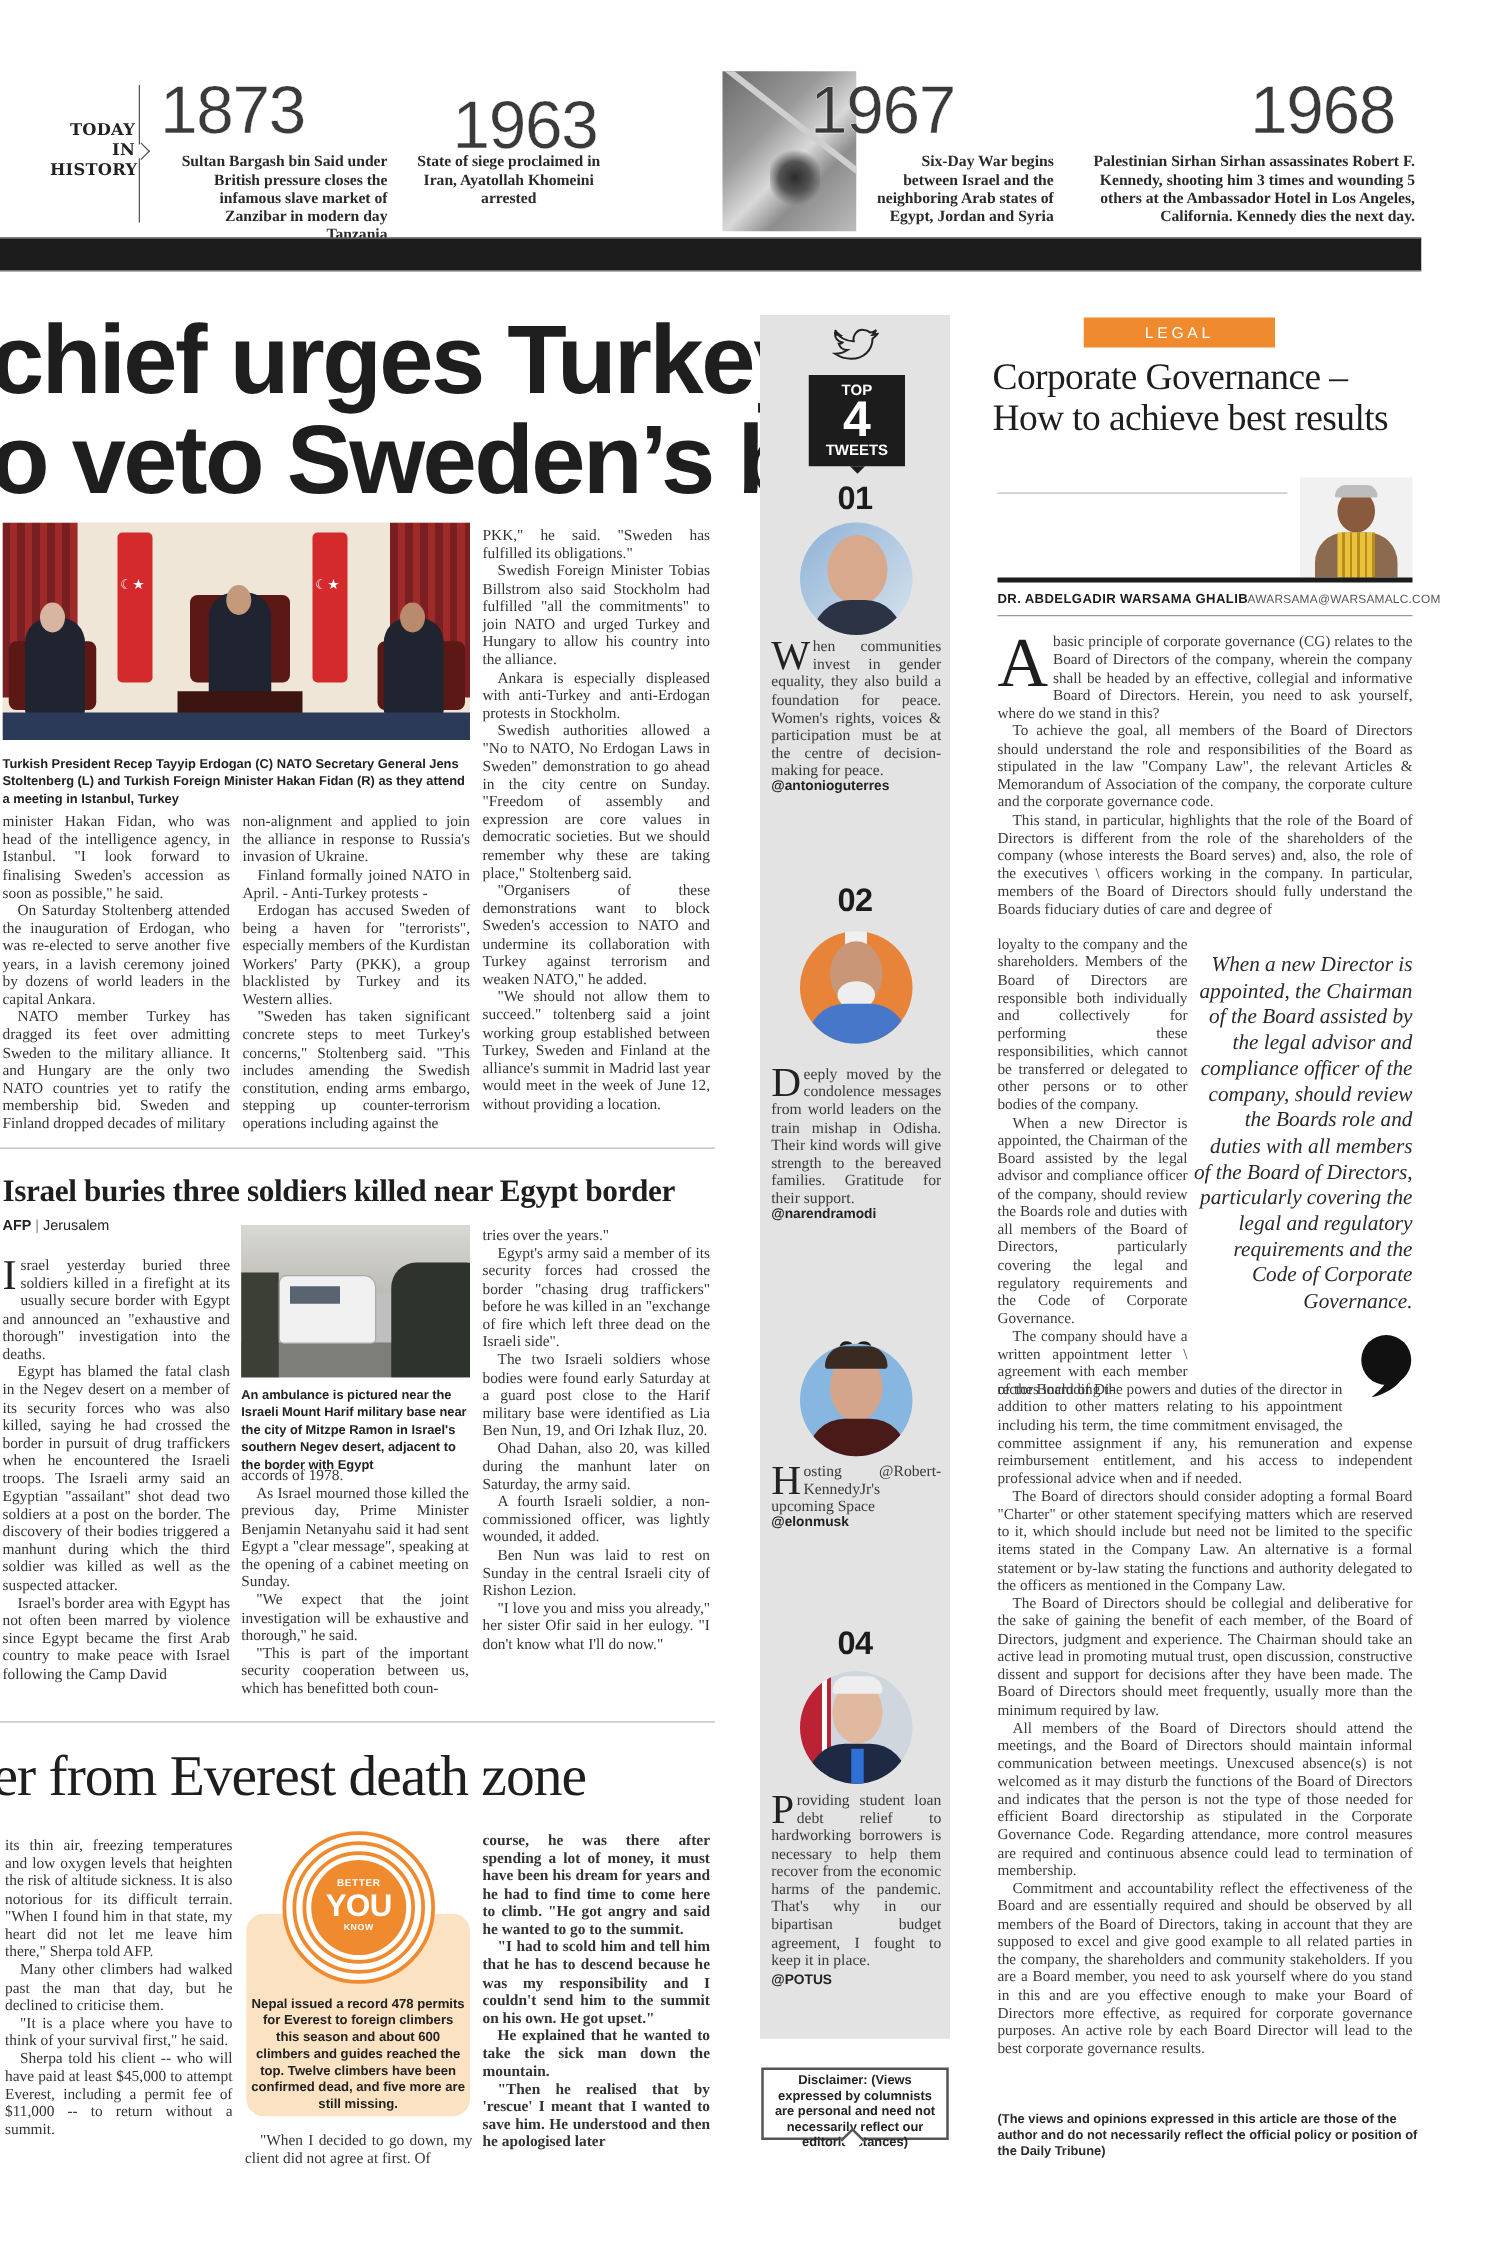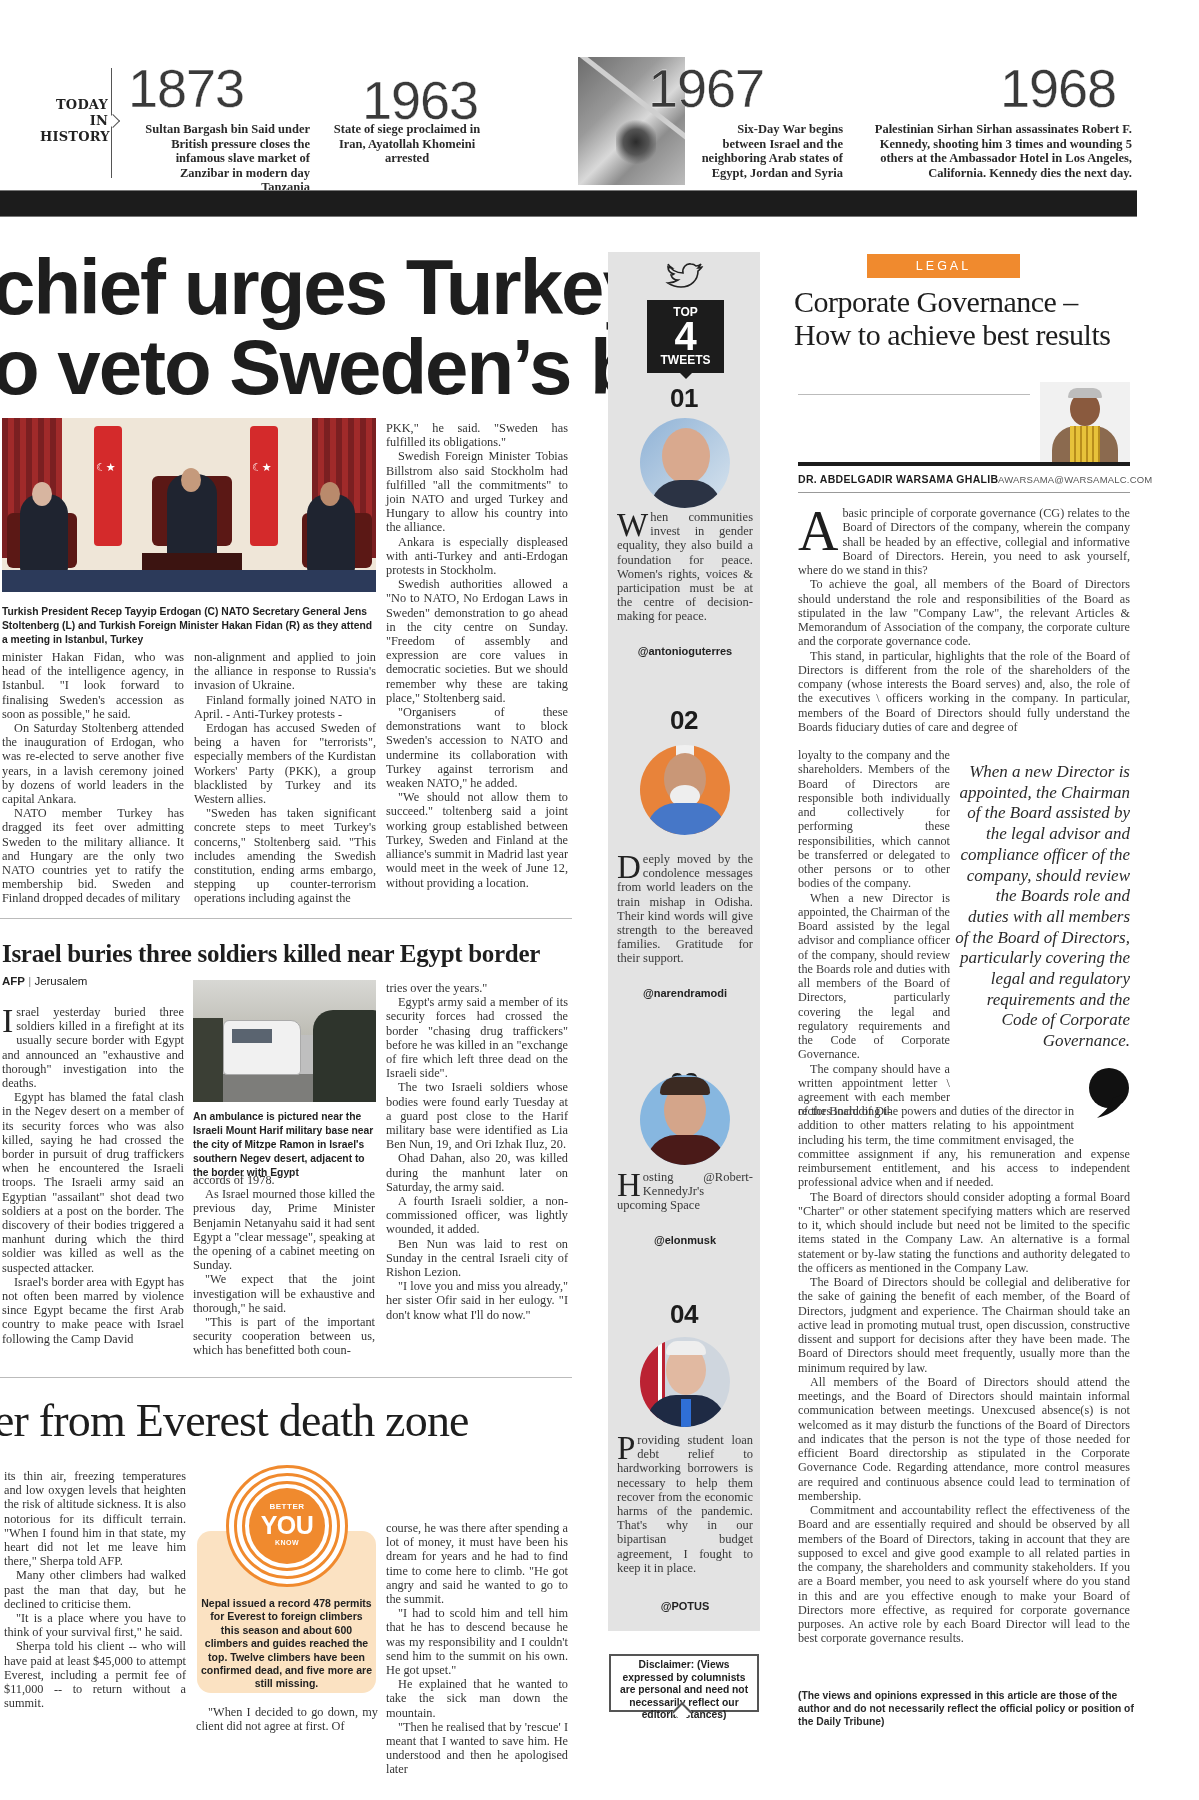--- a/index.html
+++ b/index.html
@@ -53,21 +53,21 @@
   .caption-isr { left: 193px; top: 1110px; width: 186px; font-family:"Liberation Sans Narrow","Liberation Sans",sans-serif; font-weight:700; font-size: 10.3px; line-height: 14px; color:#222; }
   .col-isr-2 { left: 193px; top: 1173px; width: 182px; }
   .col-isr-3 { left: 386px; top: 981px; width: 182px; }
   .dropcap { float:left; font-family:"Liberation Serif", serif; font-size: 34px; line-height: 28px; margin: 2px 3px 0 0; color:#222; }
   .rule-2 { left: 0; top: 1377px; width: 572px; height: 1px; background: #bbb; }
 
   
   .ev-headline { left: -6px; top: 1395px; width: 600px; font-family:"Liberation Serif", serif; font-size: 46px; line-height: 52px; color:#1e1e1e; white-space: nowrap; letter-spacing: -0.8px; }
   .col-ev-1 { left: 4px; top: 1469px; width: 182px; }
   .col-ev-2 { left: 196px; top: 1705px; width: 182px; }
-  .col-ev-3 { left: 386px; top: 1521px; width: 182px; }
+  .col-ev-3 { left: 386px; top: 1465px; width: 182px; font-weight: bold; }
   .byk-box { left: 197px; top: 1531px; width: 179px; height: 162px; background: #fbe2c2; border-radius: 14px; }
   .byk-ring { left: 226px; top: 1465px; width: 122px; height: 122px; border-radius: 50%; border: 3px solid #f08a2e; background: #fff; }
   .byk-ring2 { left: 234px; top: 1473px; width: 106px; height: 106px; border-radius: 50%; border: 3px solid #f08a2e; background:#fff; }
   .byk-ring3 { left: 242px; top: 1481px; width: 90px; height: 90px; border-radius: 50%; border: 3px solid #f08a2e; background:#fff; }
   .byk-core { left: 249px; top: 1488px; width: 76px; height: 76px; border-radius: 50%; background: #f08a2e; color:#fff; text-align:center; font-family:"Liberation Sans", sans-serif; font-weight:700; }
   .byk-core .t1 { font-size: 8px; margin-top: 14px; line-height: 10px; letter-spacing: 0.5px; }
   .byk-core .t2 { font-size: 25px; line-height: 26px; letter-spacing: -0.5px; }
   .byk-core .t3 { font-size: 7px; line-height: 9px; letter-spacing: 0.5px; }
   .byk-text { left: 200px; top: 1597px; width: 173px; text-align:center; font-family:"Liberation Sans Narrow","Liberation Sans",sans-serif; font-weight:700; font-size: 10.5px; line-height: 13.4px; color:#222; }
 
@@ -77,21 +77,21 @@
   .tw-badge { left: 647px; top: 300px; width: 77px; height: 73px; background: #1c1c1c; color: #fff; text-align:center; font-family:"Liberation Sans Narrow","Liberation Sans",sans-serif; font-weight:700; }
   .tw-badge .top { font-size: 12px; line-height: 14px; padding-top: 5px; }
   .tw-badge .num { font-size: 40px; line-height: 34px; font-family:"Liberation Sans", sans-serif; }
   .tw-badge .tw { font-size: 12px; line-height: 14px; }
   .tw-badge::after { content:""; position:absolute; left:33px; bottom:-6px; border-left:6px solid transparent; border-right:6px solid transparent; border-top:6px solid #1c1c1c; }
   .tw-num { width: 152px; left: 608px; text-align:center; font-family:"Liberation Sans", sans-serif; font-weight:700; font-size: 26px; line-height: 28px; color:#1c1c1c; letter-spacing: -0.5px; }
   .tw-avatar { width: 90px; height: 90px; border-radius: 50%; overflow: hidden; left: 640px; }
   .av-face { position:absolute; border-radius:50%; }
   .tw-text { left: 617px; width: 136px; font-family:"Liberation Serif", serif; font-size: 12.5px; line-height: 14.2px; color:#3a3a3a; text-align: justify; }
   .tw-text .dc { float:left; font-size: 33px; line-height: 26px; margin: 2px 2px 0 0; color:#222; }
-  .tw-handle { left: 617px; width: 136px; text-align:center; font-family:"Liberation Sans", sans-serif; font-weight:700; font-size: 11px; color:#222;margin-top:22px; }
+  .tw-handle { left: 617px; width: 136px; text-align:left; font-family:"Liberation Sans", sans-serif; font-weight:700; font-size: 11px; color:#222; }
   .disclaimer { left: 609px; top: 1654px; width: 150px; height: 58px; border: 2px solid #555; background:#fff; text-align:center; font-family:"Liberation Sans Narrow","Liberation Sans",sans-serif; font-weight:700; font-size: 10.3px; line-height: 12.6px; color:#222; padding: 3px 4px; }
   .disclaimer::after { content:""; position:absolute; left:64px; bottom:-2px; width:12px; height:12px; border-left:2px solid #555; border-top:2px solid #555; transform: translateY(50%) rotate(45deg); background:#fff; }
 
   
   .lv-tag { left: 867px; top: 254px; width: 153px; height: 24px; background: #f08a2e; color:#fff; text-align:center; font-family:"Liberation Sans", sans-serif; font-weight:400; font-size: 12.5px; line-height: 24px; letter-spacing: 3px; }
   .lv-title { left: 794px; top: 285px; width: 330px; font-family:"Liberation Serif", serif; font-size: 30px; line-height: 33px; color:#1e1e1e; letter-spacing: -0.5px; }
   .lv-rule-thin { left: 798px; top: 394px; width: 232px; height: 1px; background: #bbb; }
   .lv-photo { left: 1040px; top: 382px; width: 90px; height: 80px; background: #f1f1f1; overflow:hidden; }
   .lv-rule-thick { left: 798px; top: 462px; width: 332px; height: 4px; background: #1c1c1c; }
   .lv-author { left: 798px; top: 473px; font-family:"Liberation Sans", sans-serif; font-weight:700; font-size: 10.5px; color:#1c1c1c; letter-spacing: 0.3px; }
@@ -208,21 +208,21 @@
 
 <div class="abs body col-isr-2">
   <p class="noind">accords of 1978.</p>
   <p>As Israel mourned those killed the previous day, Prime Minister Benjamin Netanyahu said it had sent Egypt a "clear message", speaking at the opening of a cabinet meeting on Sunday.</p>
   <p>"We expect that the joint investigation will be exhaustive and thorough," he said.</p>
   <p>"This is part of the important security cooperation between us, which has benefitted both coun-</p>
 </div>
 <div class="abs body col-isr-3">
   <p class="noind">tries over the years."</p>
   <p>Egypt's army said a member of its security forces had crossed the border "chasing drug traffickers" before he was killed in an "exchange of fire which left three dead on the Israeli side".</p>
-  <p>The two Israeli soldiers whose bodies were found early Tuesday at a guard post close to the Harif military base were identified as Lia Ben Nun, 19, and Ori Izhak Iluz, 20.</p>
+  <p>The two Israeli soldiers whose bodies were found early Saturday at a guard post close to the Harif military base were identified as Lia Ben Nun, 19, and Ori Izhak Iluz, 20.</p>
   <p>Ohad Dahan, also 20, was killed during the manhunt later on Saturday, the army said.</p>
   <p>A fourth Israeli soldier, a non-commissioned officer, was lightly wounded, it added.</p>
   <p>Ben Nun was laid to rest on Sunday in the central Israeli city of Rishon Lezion.</p>
   <p>"I love you and miss you already," her sister Ofir said in her eulogy. "I don't know what I'll do now."</p>
 </div>
 
 <div class="abs rule-2"></div>
 
 <div class="abs ev-headline">er from Everest death zone</div>
 

